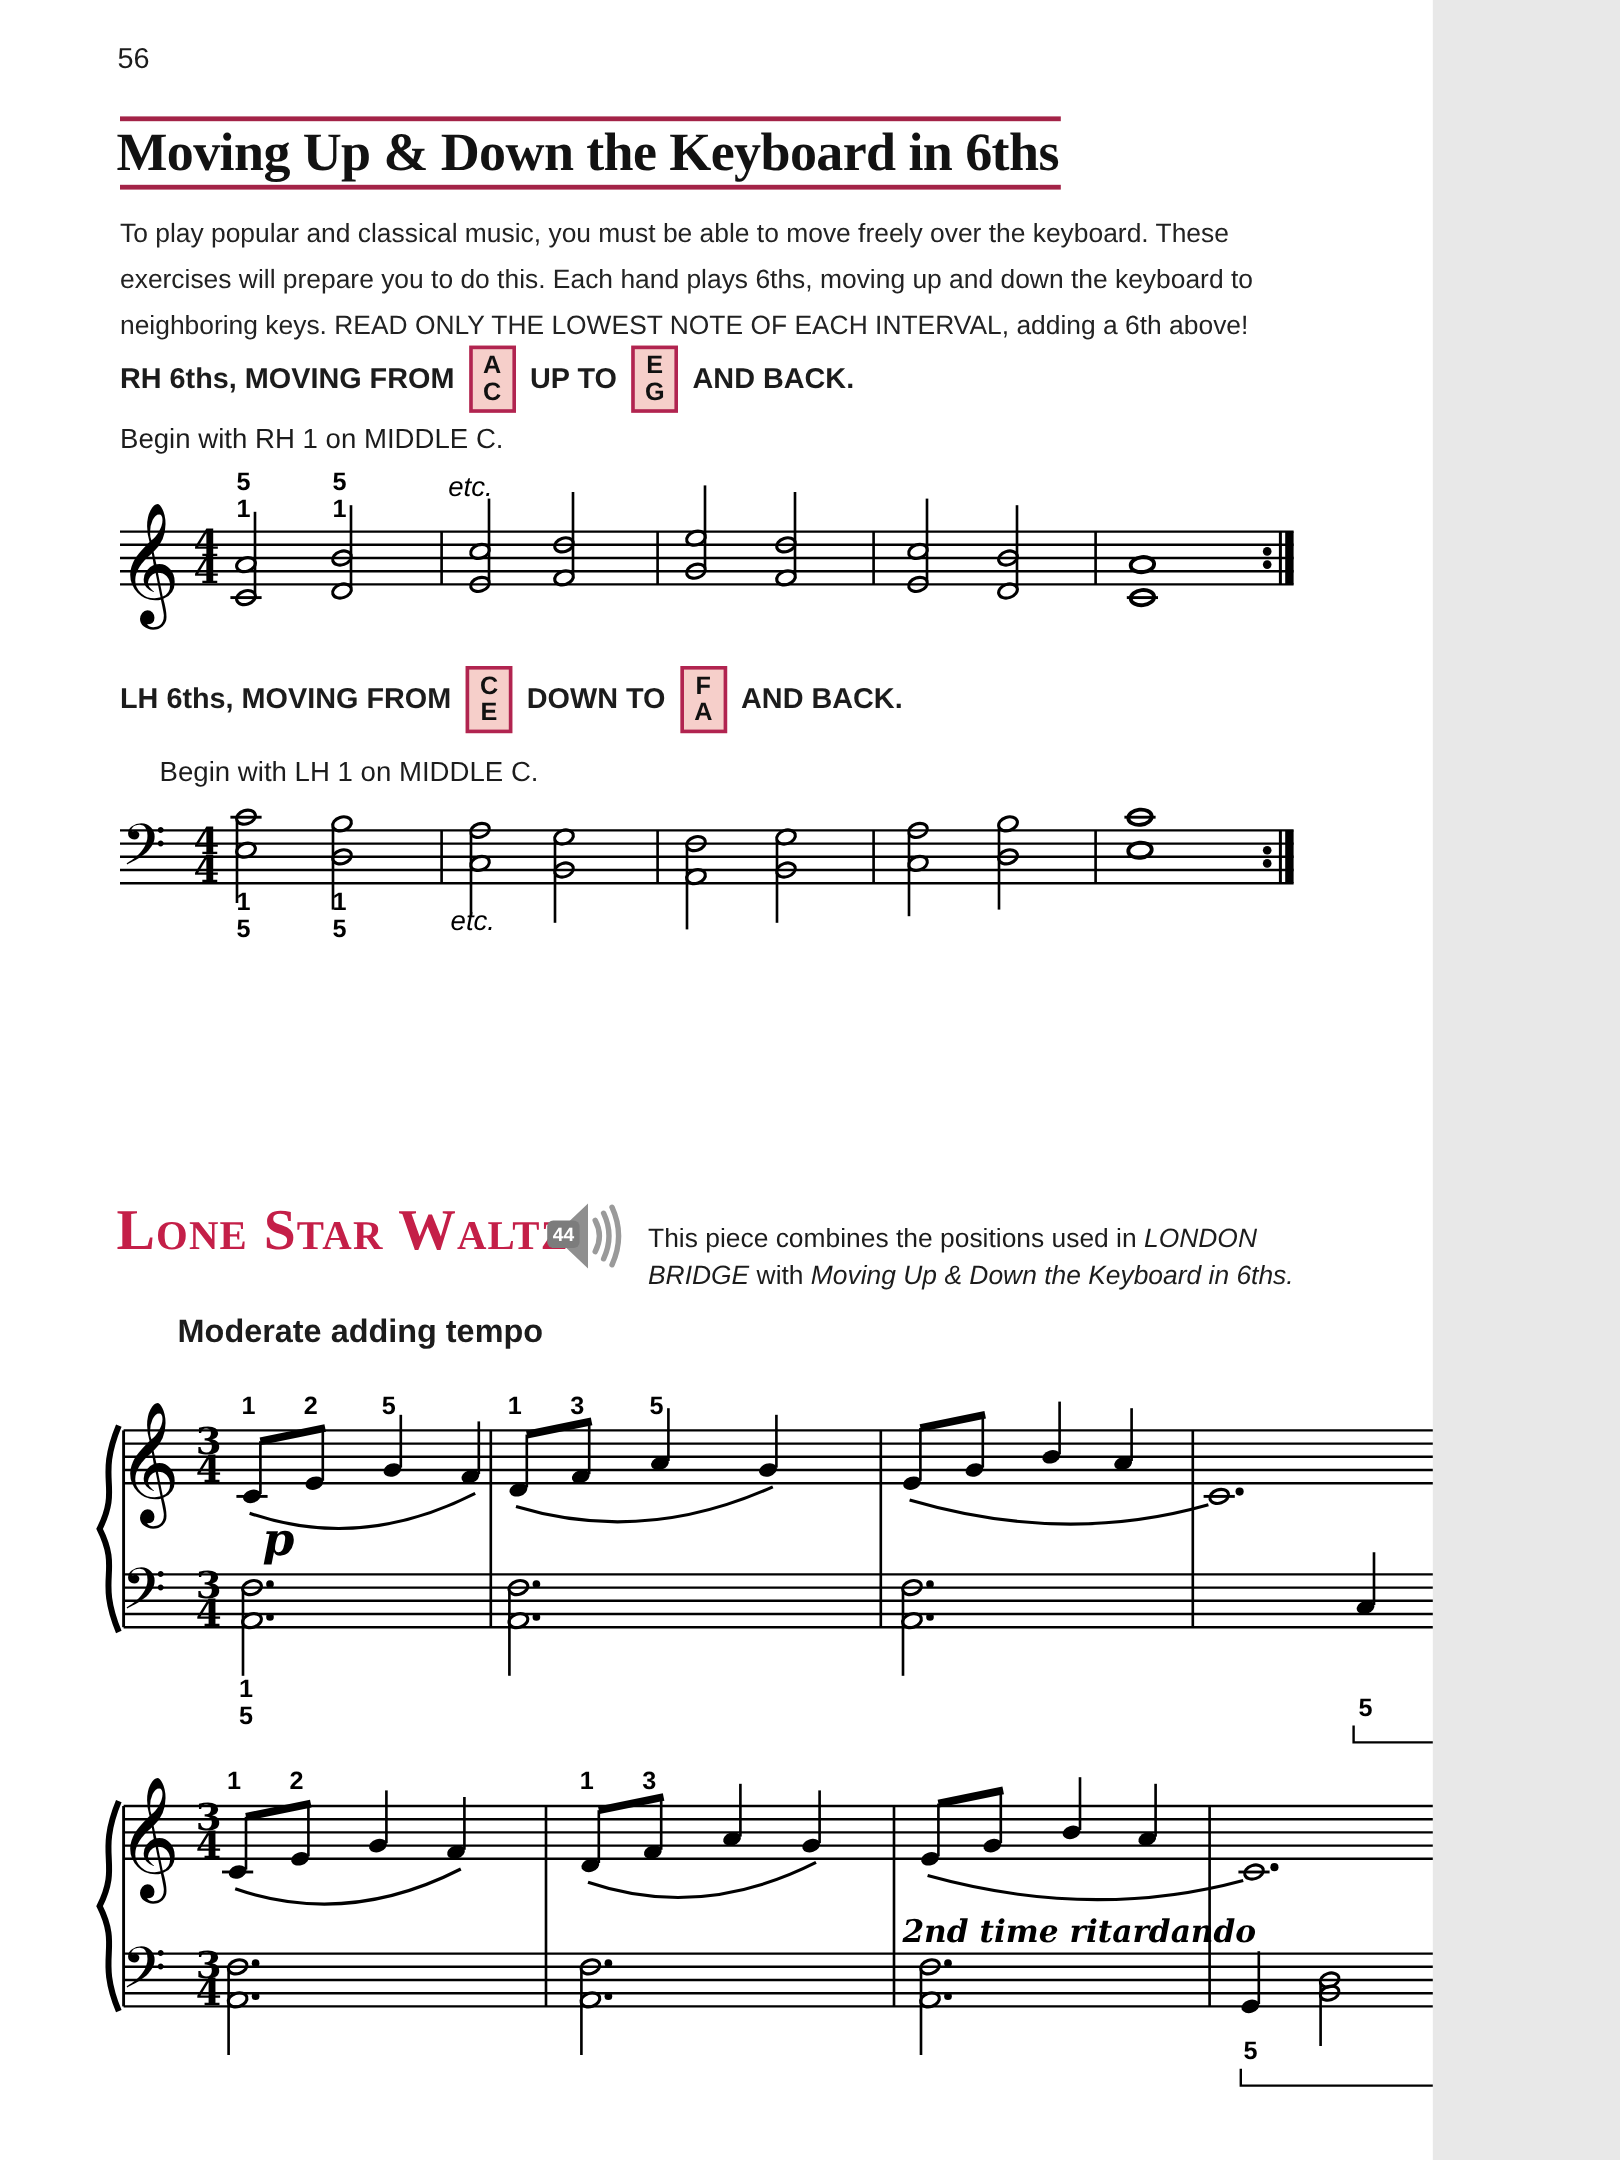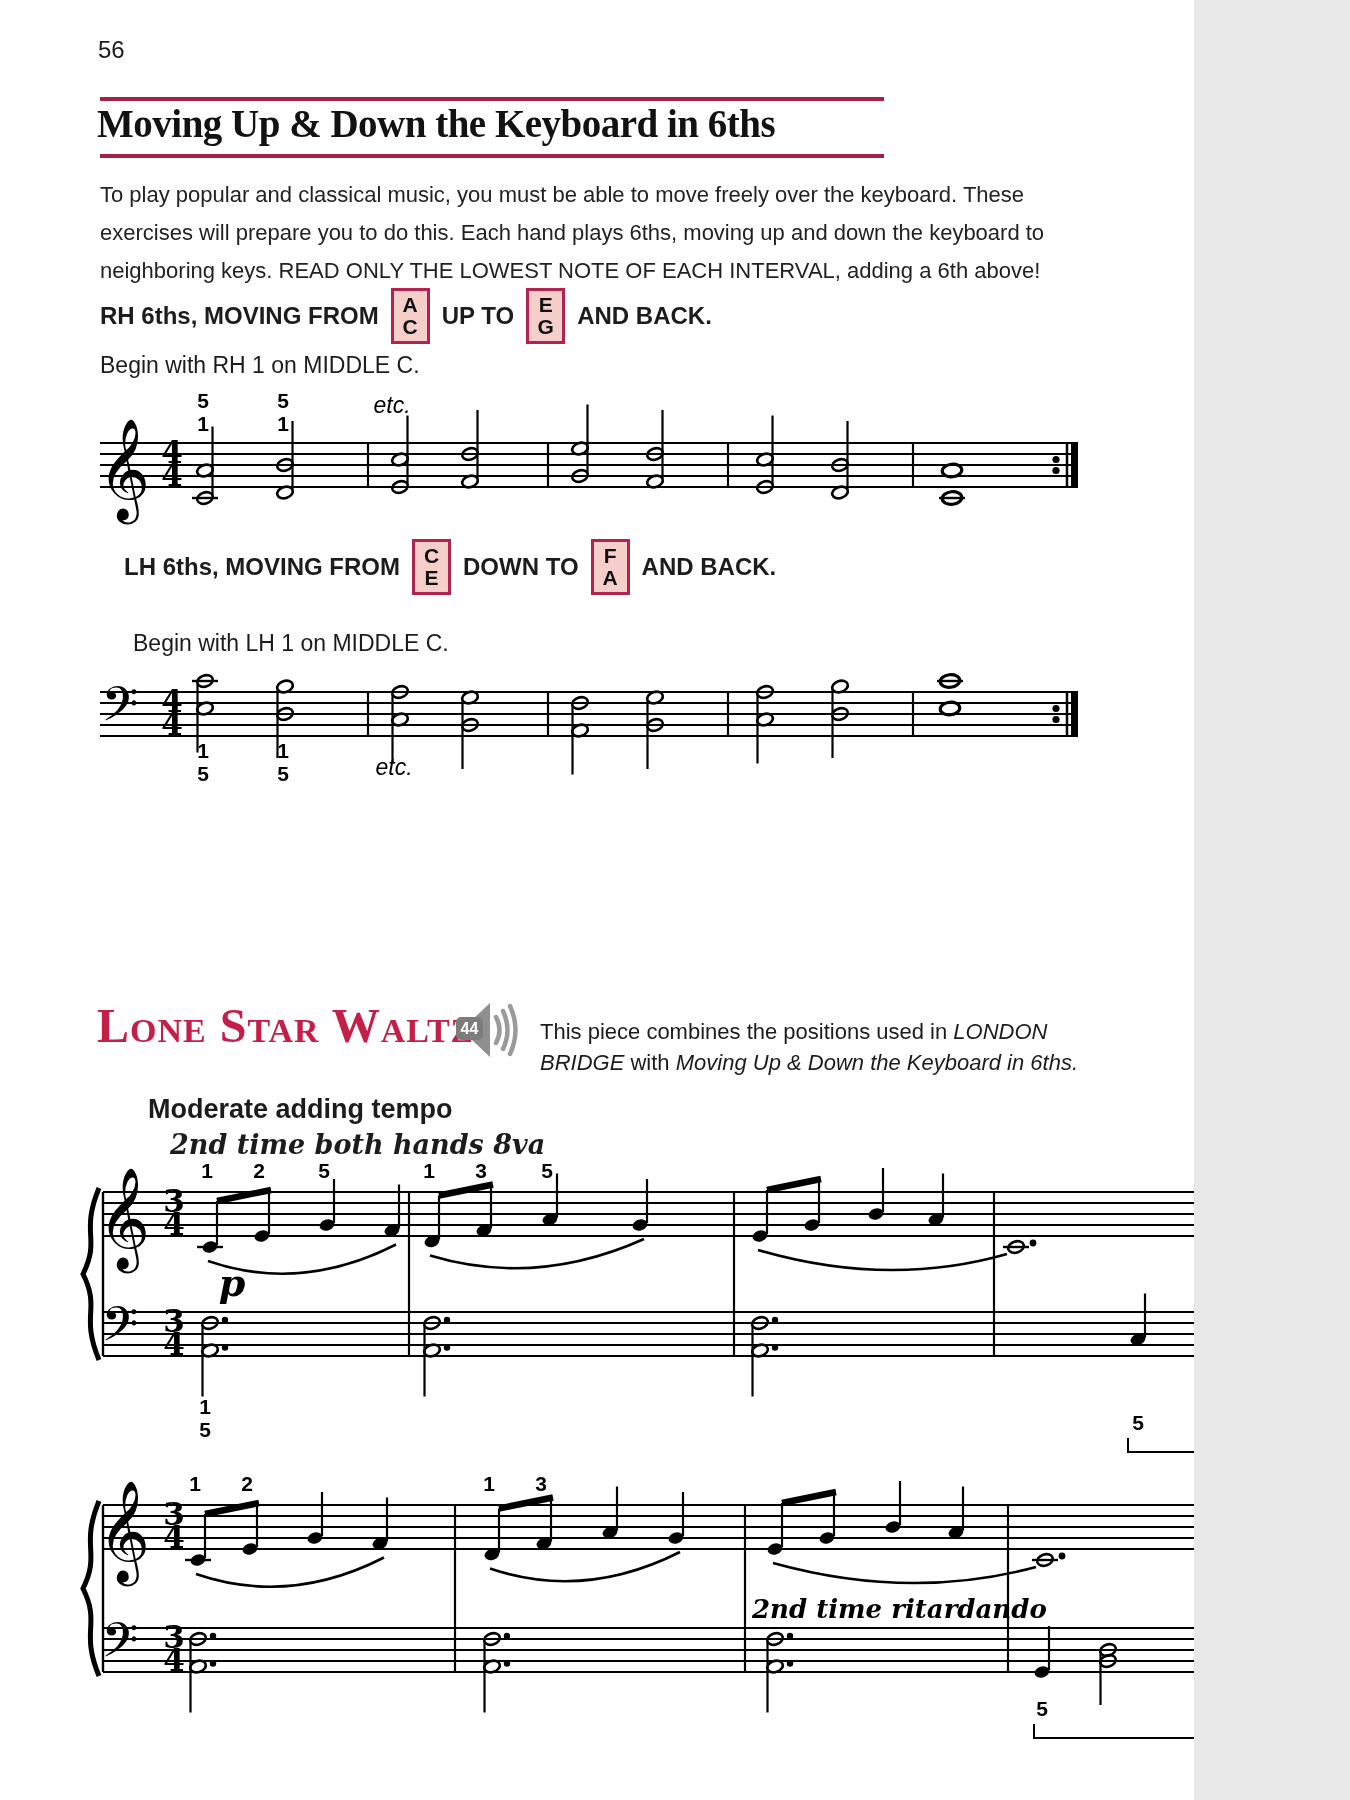--- a/index.html
+++ b/index.html
@@ -4,21 +4,21 @@
 <style>
   html,body{margin:0;padding:0;background:#e8e8e8;}
   .page{position:relative;width:1194px;height:1800px;background:#ffffff;
         font-family:"Liberation Sans",sans-serif;color:#1c1c1c;overflow:hidden;}
   .abs{position:absolute;}
   .pgnum{left:98px;top:36px;font-size:24px;}
   .rule{left:100px;width:784px;height:4px;background:#a32347;}
   .r1{top:97px}
   .r2{top:154px}
   .title{left:97px;top:101px;margin:0;font-family:"Liberation Serif",serif;
-         font-weight:bold;font-size:39px;letter-spacing:-0.5px;color:#121212;width:800px;}
+         font-weight:bold;font-size:45px;letter-spacing:-0.5px;color:#121212;width:800px;}
   .intro{left:100px;top:176px;width:1015px;margin:0;font-size:22px;line-height:38px;color:#222;}
   .handline{left:100px;display:flex;align-items:center;gap:12px;}
   .hl{font-weight:bold;font-size:24px;white-space:nowrap;}
   .notebox{display:inline-flex;flex-direction:column;align-items:center;justify-content:center;
            width:33px;height:50px;background:#f6cfca;border:3px solid #b12450;
            font-weight:bold;font-size:21px;line-height:22px;color:#111;}
   .begin{font-size:23px;margin:0;left:100px;}
   .waltztitle{left:97px;top:998px;font-family:"Liberation Serif",serif;font-variant:small-caps;
               font-weight:bold;font-size:48px;color:#c41f48;letter-spacing:1px;}
   .audioicon{left:452px;top:1000px;width:70px;height:60px;}
@@ -59,21 +59,21 @@
     </span>
     <span class="hl">UP TO</span>
     <span class="notebox">
       <span>E</span>
       <span>G</span>
     </span>
     <span class="hl">AND BACK.</span>
   </div>
   <p class="abs begin" style="top:352px;">Begin with RH 1 on MIDDLE C.</p>
 
-  <div class="abs handline" style="top:539px;margin-left:24px;">
+  <div class="abs handline" style="top:555px;">
     <span class="hl">LH 6ths, MOVING FROM</span>
     <span class="notebox">
       <span>C</span>
       <span>E</span>
     </span>
     <span class="hl">DOWN TO</span>
     <span class="notebox">
       <span>F</span>
       <span>A</span>
     </span>
@@ -88,21 +88,20 @@
     <path d="M44 17 Q51 30 44 43" fill="none" stroke="#9a9a9a" stroke-width="4.5" stroke-linecap="round"></path>
     <path d="M51 11 Q60 30 51 49" fill="none" stroke="#9a9a9a" stroke-width="4.5" stroke-linecap="round"></path>
     <path d="M58 6 Q69 30 58 54" fill="none" stroke="#9a9a9a" stroke-width="4.5" stroke-linecap="round"></path>
     <rect x="4" y="17" width="27" height="23" rx="5" fill="#7c7c7c"></rect>
     <text x="17.5" y="34" text-anchor="middle" font-family="Liberation Sans, sans-serif" font-size="16" font-weight="bold" fill="#ffffff">44</text>
   </svg>
 
   <p class="abs desc"><span>This piece combines the positions used in </span><span class="it">LONDON BRIDGE</span><span> with </span><span class="it">Moving Up &amp; Down the Keyboard in 6ths.</span></p>
 
   <div class="abs tempo">Moderate adding tempo</div>
-  <div class="abs e8va">2nd time both hands 8va</div>
 
   <svg id="music-svg" class="abs" style="left:0;top:0;" width="1350" height="1800">
       <g>
         <line x1="100" y1="443" x2="1078" y2="443" stroke="#000" stroke-width="2"></line>
         <line x1="100" y1="454" x2="1078" y2="454" stroke="#000" stroke-width="2"></line>
         <line x1="100" y1="465" x2="1078" y2="465" stroke="#000" stroke-width="2"></line>
         <line x1="100" y1="476" x2="1078" y2="476" stroke="#000" stroke-width="2"></line>
         <line x1="100" y1="487" x2="1078" y2="487" stroke="#000" stroke-width="2"></line>
         <text x="124" y="499" class="clef" text-anchor="middle">𝄞</text>
         <text x="172" y="463" class="tsig" text-anchor="middle">4</text>

